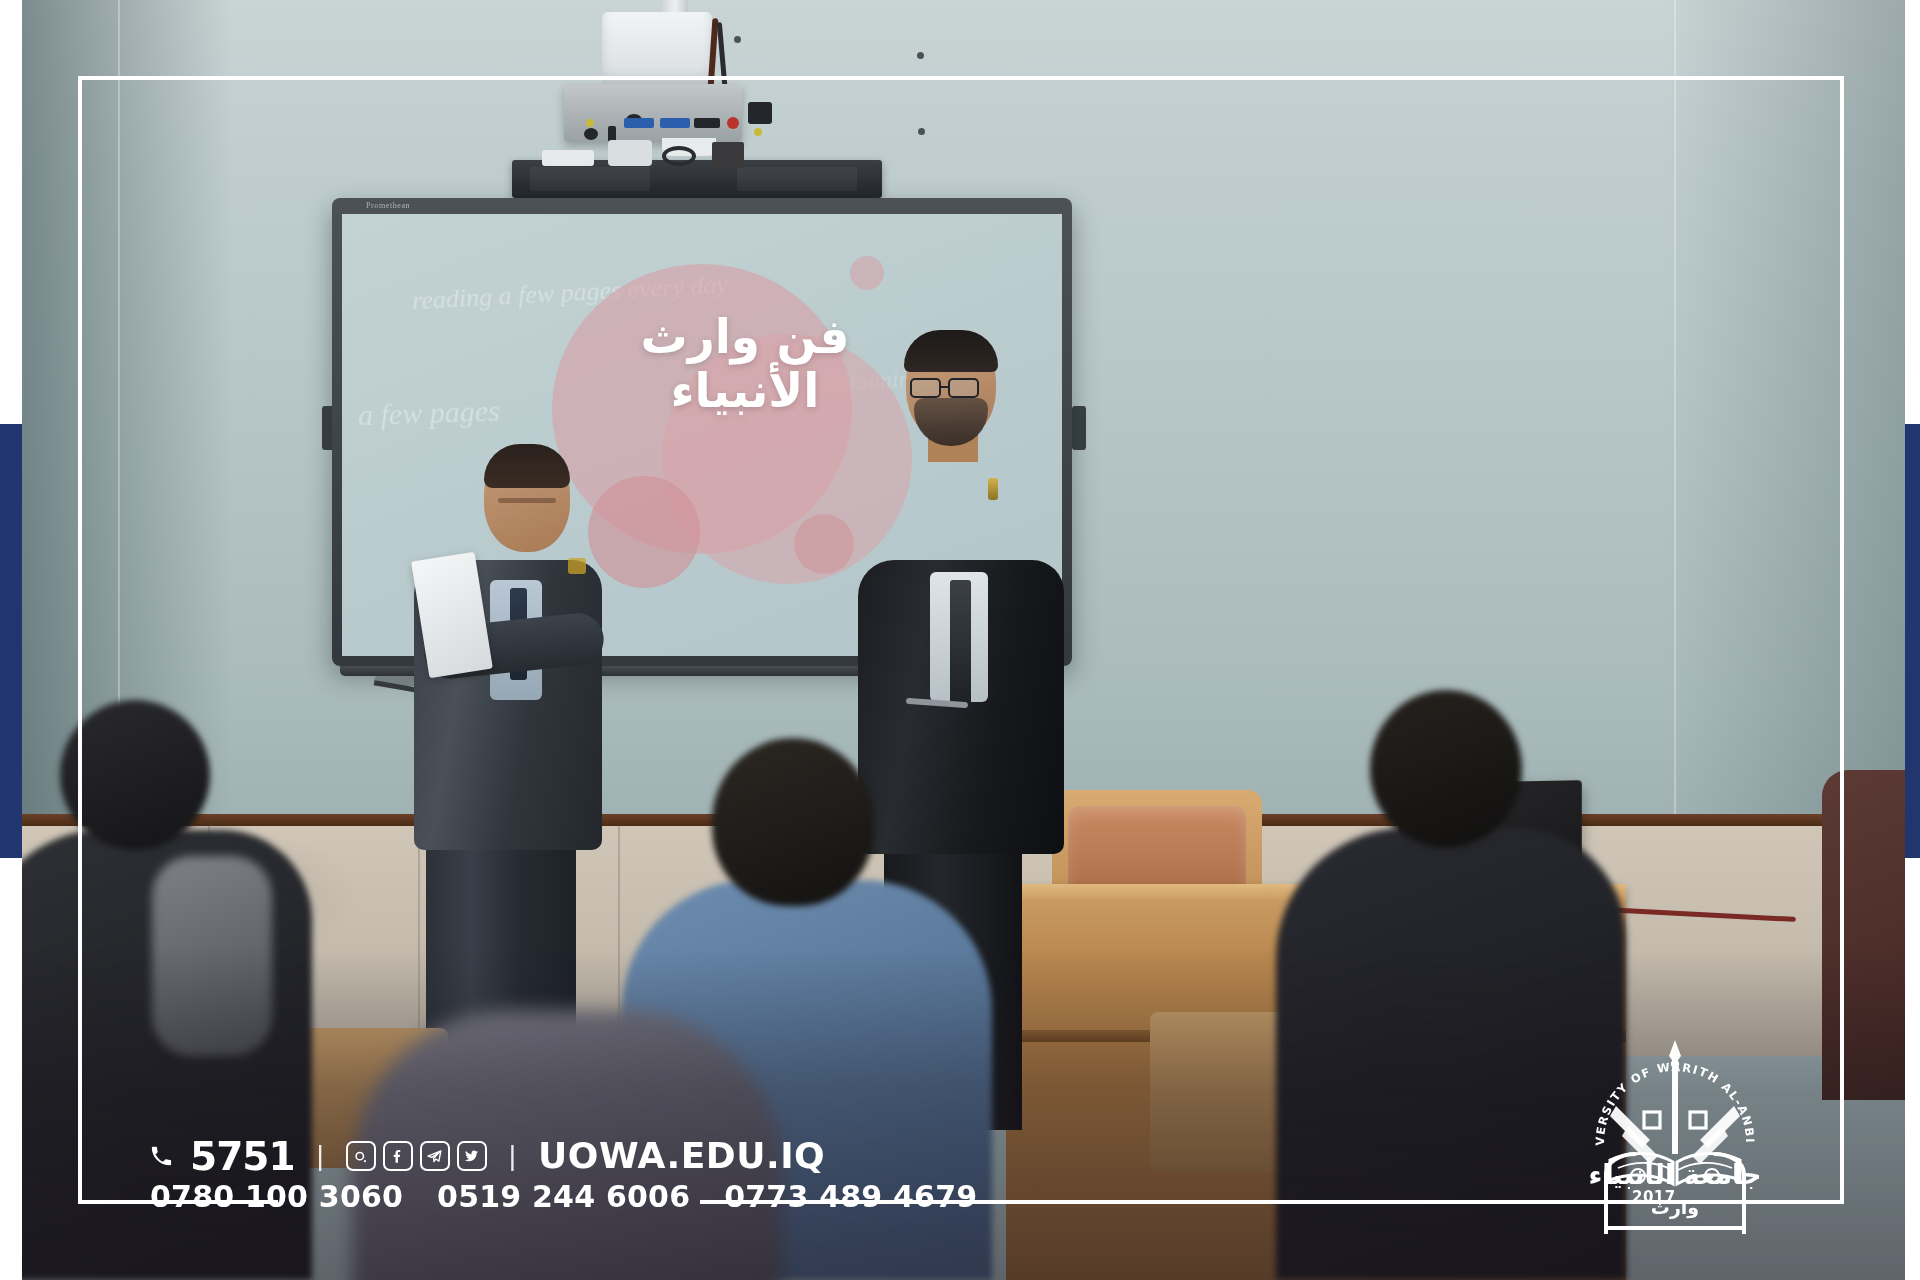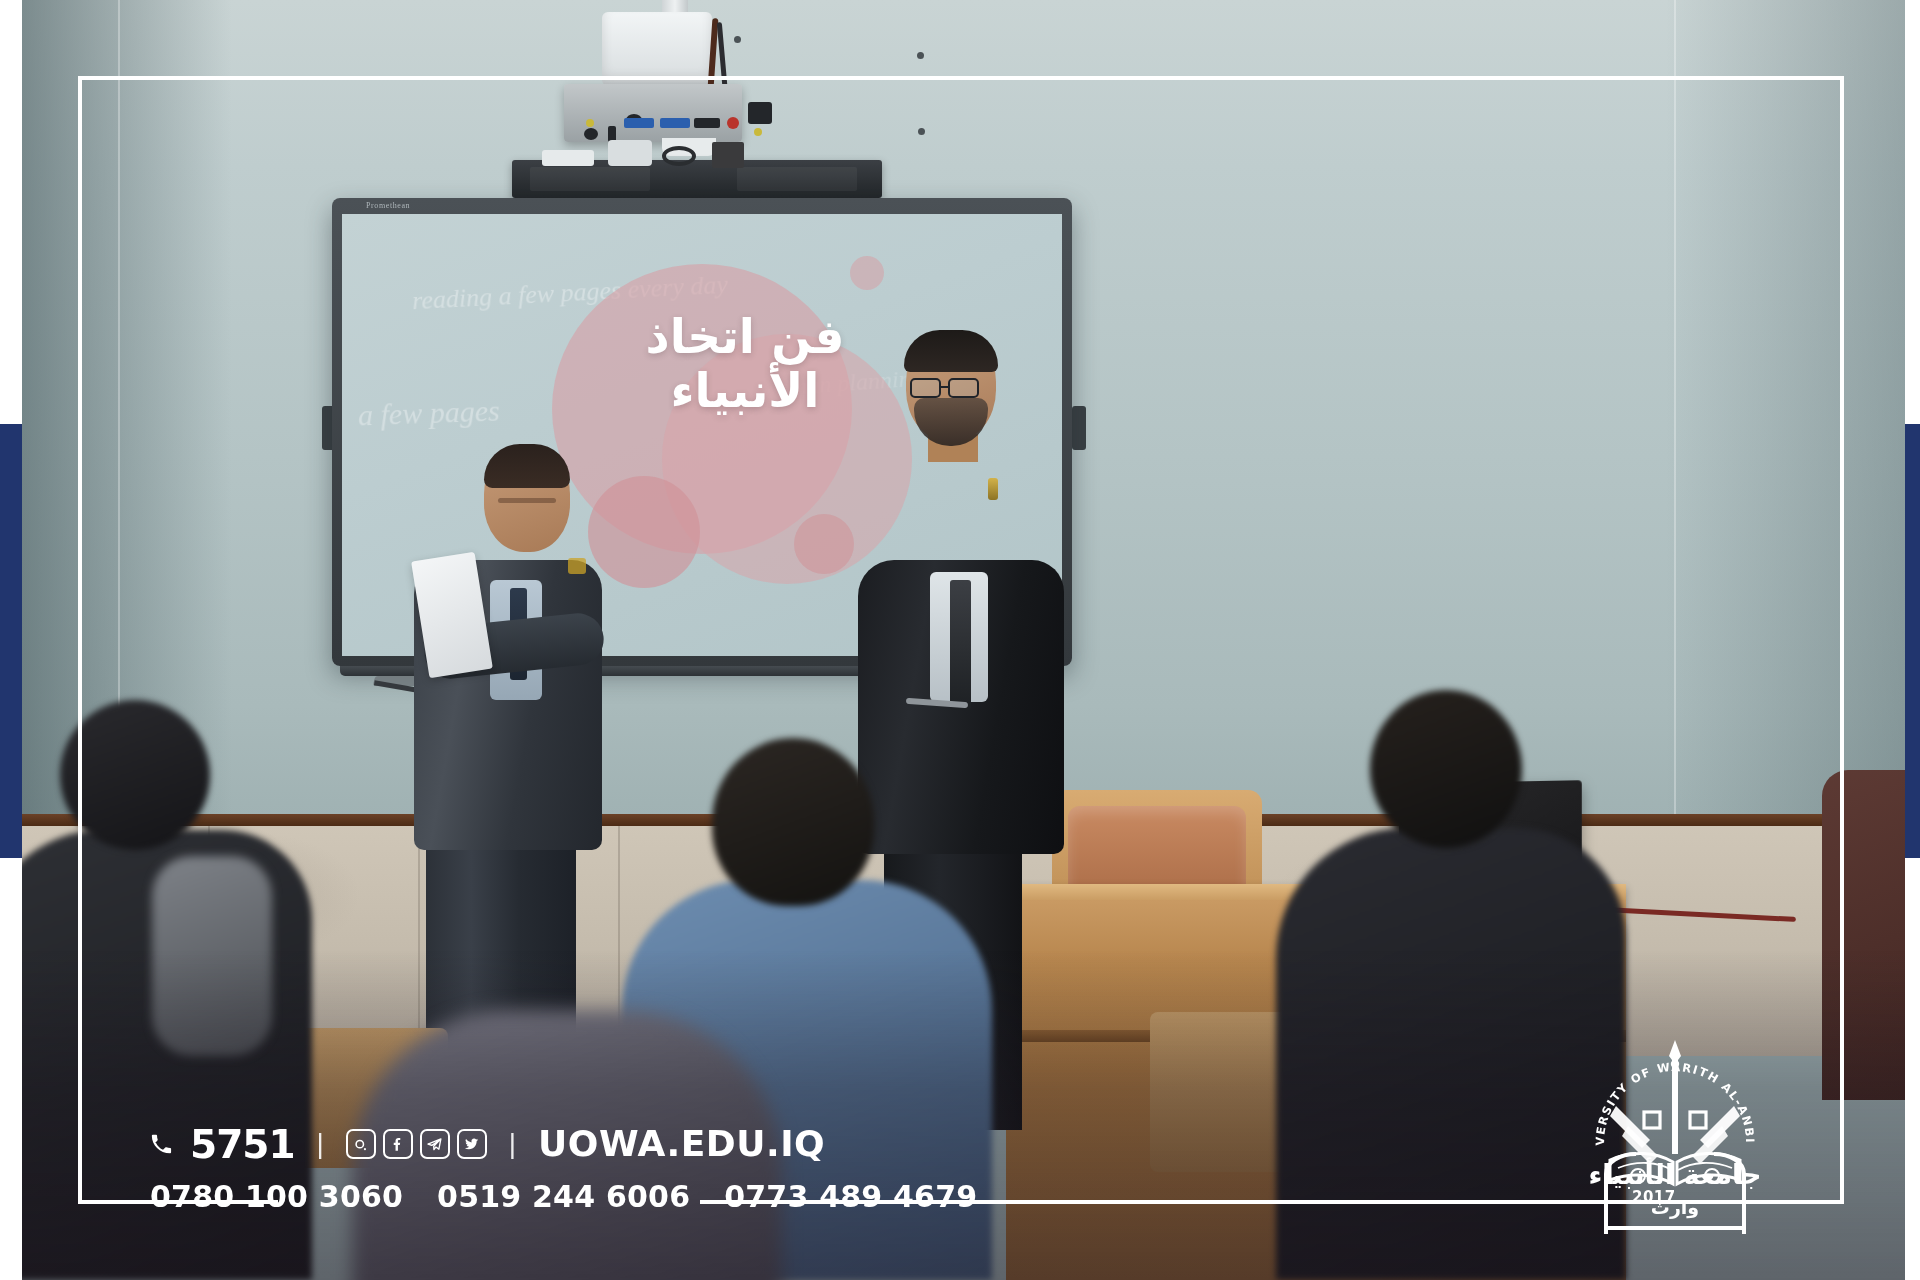--- a/index.html
+++ b/index.html
@@ -328,21 +328,21 @@
   .soc{
     width:30px; height:30px; border:2px solid #fff; border-radius:7px;
     display:flex; align-items:center; justify-content:center;
   }
   .soc svg{ display:block; }
   .site{
     font-size:36px; font-weight:700; letter-spacing:.5px; line-height:1;
     font-family:"DejaVu Sans", sans-serif;
   }
   .footer-row2{
-    margin-top:12px; display:flex; gap:34px;
+    margin-top:0; display:flex; gap:34px;
     font-size:30px; font-weight:600; letter-spacing:.2px;
     font-family:"DejaVu Sans", sans-serif;
   }
 
   
   .logo-wrap{
     position:absolute; right:150px; bottom:46px; width:190px; height:200px;
     color:#fff;
   }
   .logo-wrap svg{ display:block; }
@@ -420,21 +420,21 @@
         <div class="ghost-ink" style="left:16px;  top:182px; font-size:30px; transform:rotate(-2deg)">a few pages</div>
         <div class="ghost-ink" style="left:420px; top:156px; font-size:24px; transform:rotate(-4deg); opacity:.55">woman planning</div>
 
         <div class="blob blob-a"></div>
         <div class="blob blob-b"></div>
         <div class="blob blob-c"></div>
         <div class="blob blob-d"></div>
         <div class="blob blob-e"></div>
 
         <div class="slide-title">
-          <div>فن اتخاذ</div>
+          <div>فن وارث</div>
           <div>الأنبياء</div>
         </div>
       </div>
     </div>
     <div class="board-tray"></div>
     <div class="penholder"></div>
     <div style="position:absolute;left:352px;top:684px;width:44px;height:5px;background:#35393d;transform:rotate(10deg)"></div>
 
     <div class="wainscot-trim"></div>
     <div class="wainscot"></div>

